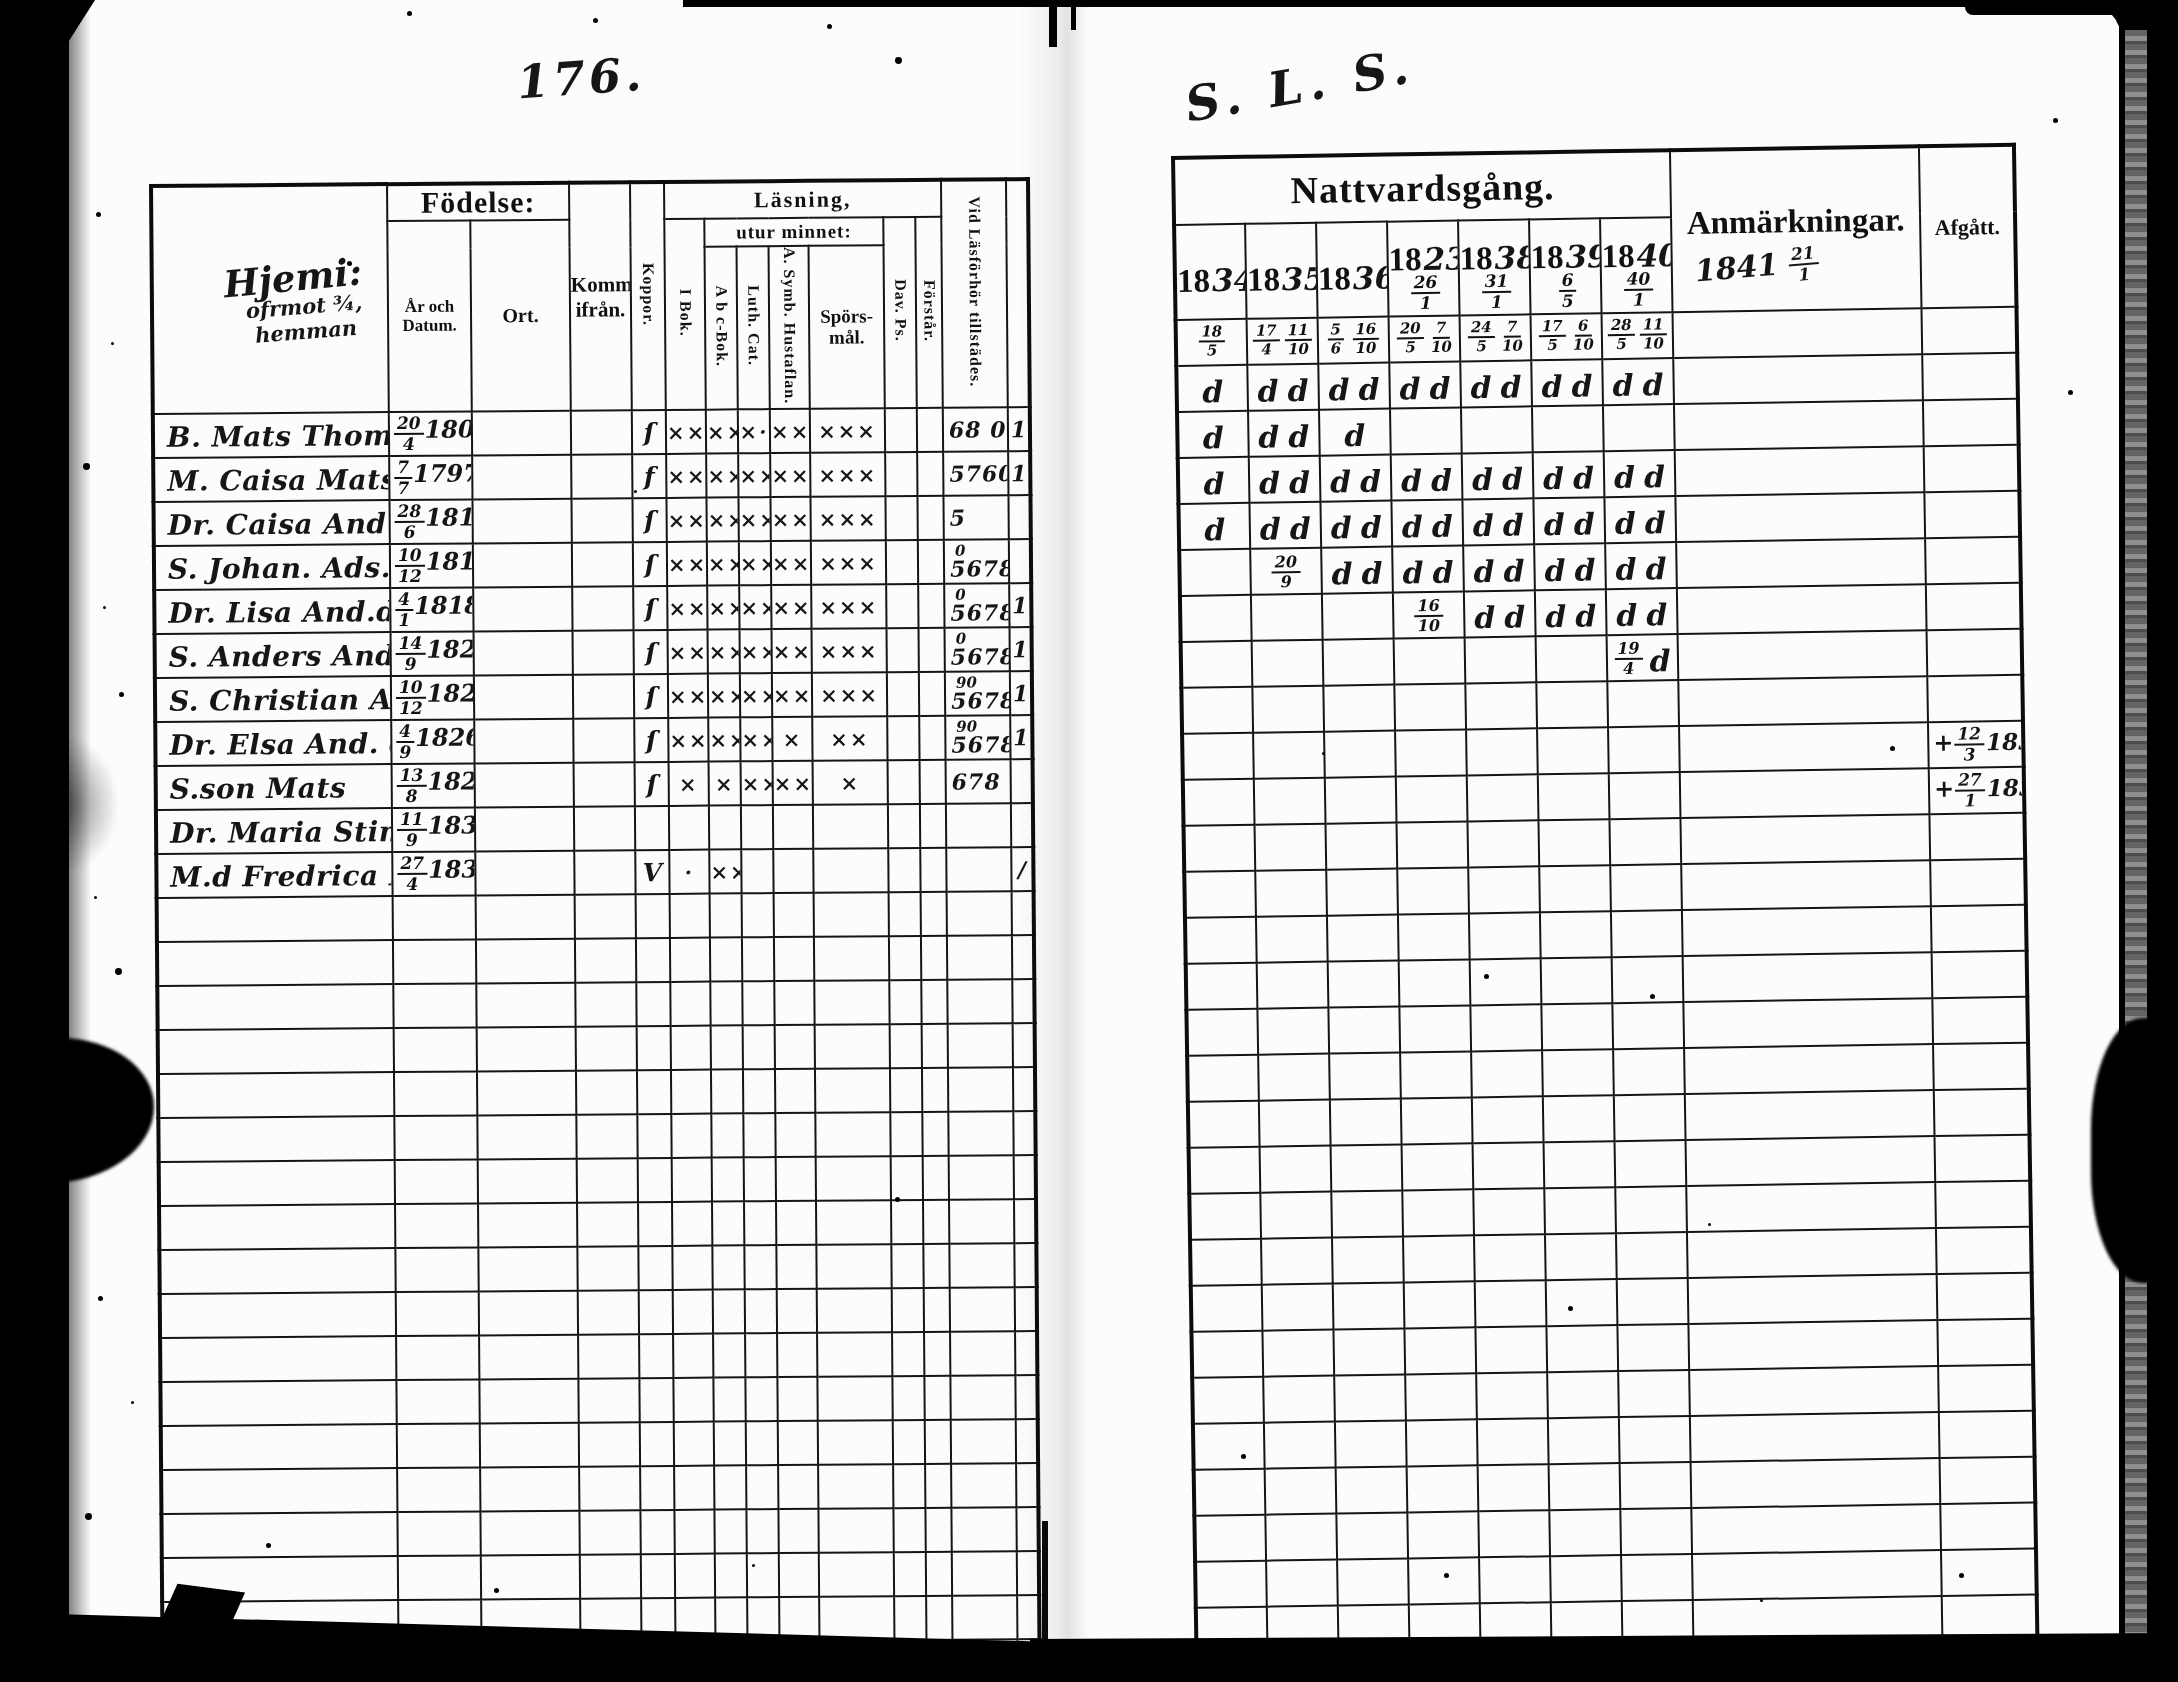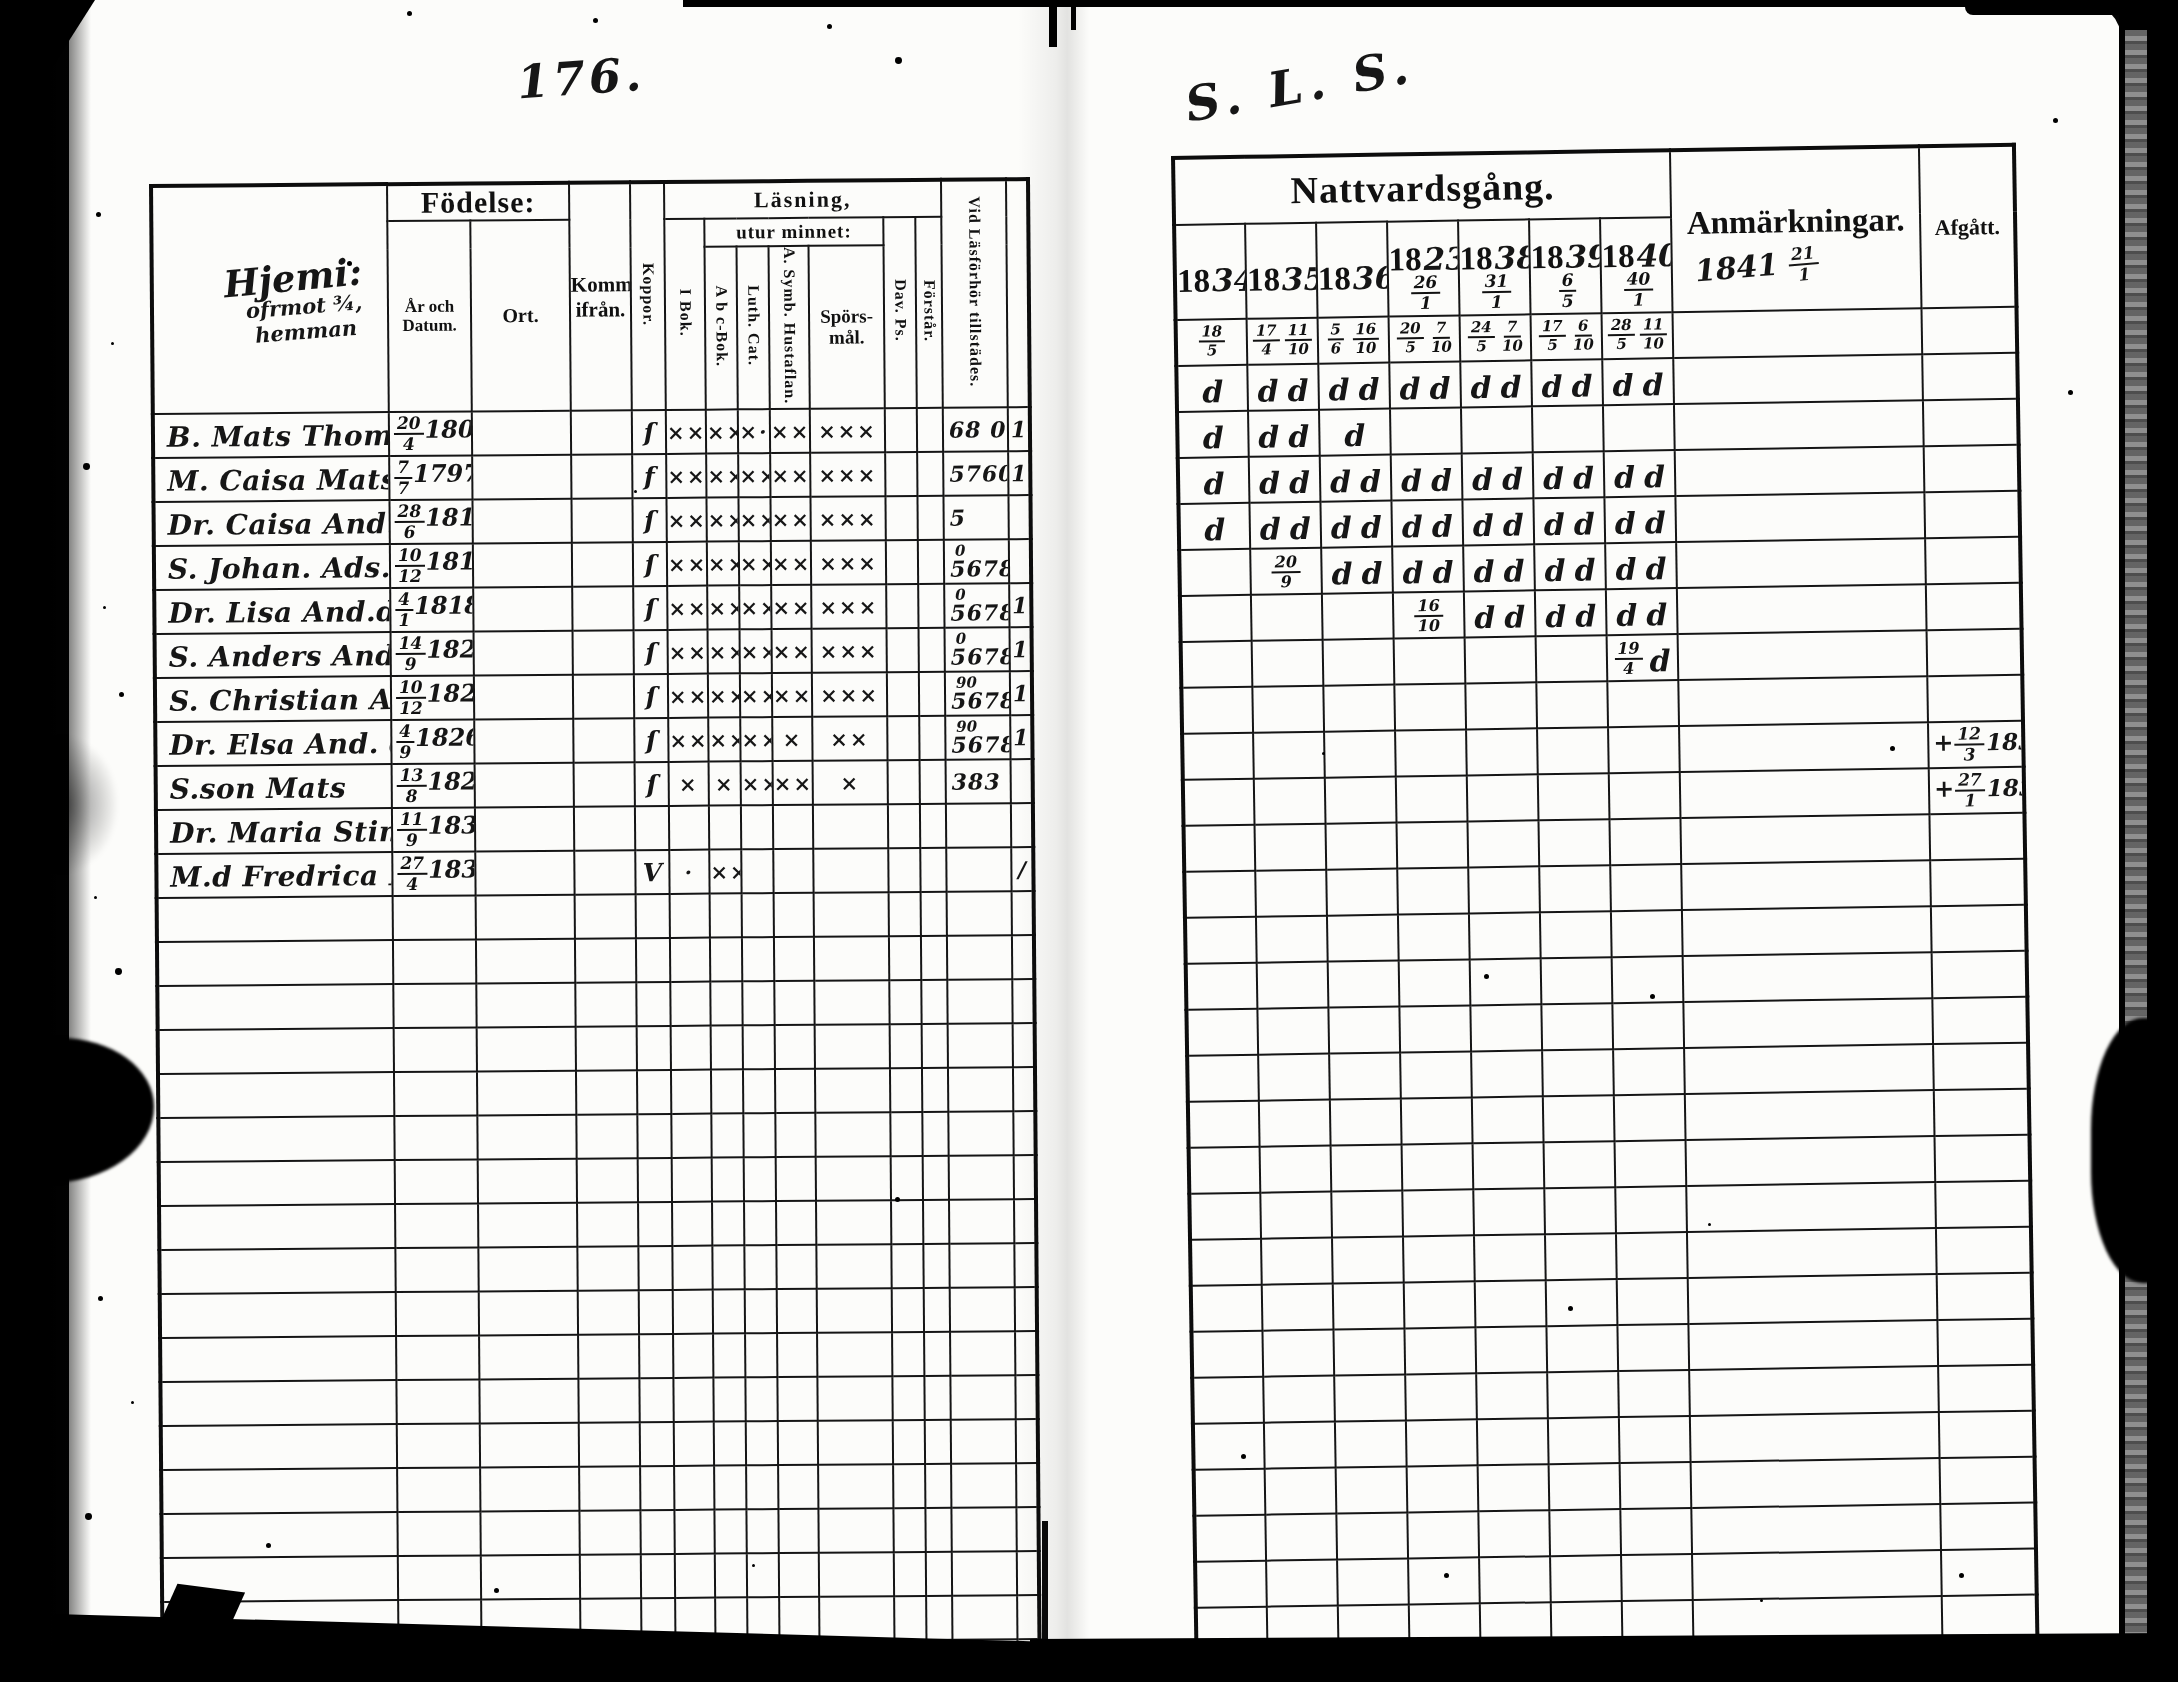--- a/index.html
+++ b/index.html
@@ -353,21 +353,21 @@
           <td class="c-kommen"></td>
           <td class="c-koppor"><span class="kop hw">ſ</span></td>
           <td class="c-mark"><span class="xm hw">×</span></td>
           <td class="c-mark"><span class="xm hw">×</span></td>
           <td class="c-mark"><span class="xm hw">××</span></td>
           <td class="c-mark"><span class="xm hw">×××</span></td>
           <td class="c-mark"><span class="xm hw">×</span></td>
           <td class="c-mark"></td>
           <td class="c-mark"></td>
           <td class="c-vid">
-            <div class="vmain hw">383</div>
+            <div class="vmain hw">678</div>
           </td>
           <td class="c-marg"></td>
         </tr>
         <tr class="rec">
           <td class="c-name"><span class="name hw">Dr. Maria Stina</span></td>
           <td class="c-datum"><span class="fr fr-hw">
               <span class="fn">11</span>
               <span class="fd">9</span>
             </span><span class="year hw">1831</span></td>
           <td class="c-ort"></td>

